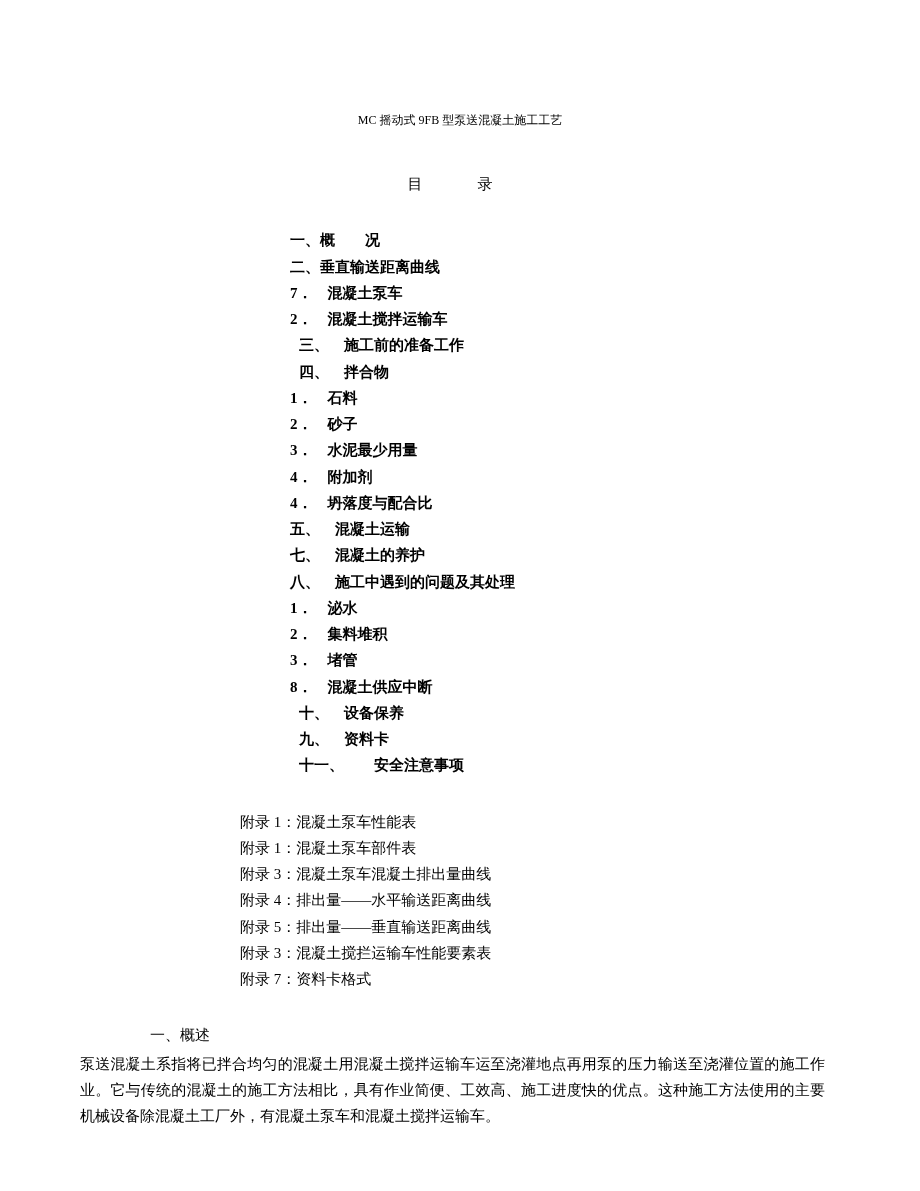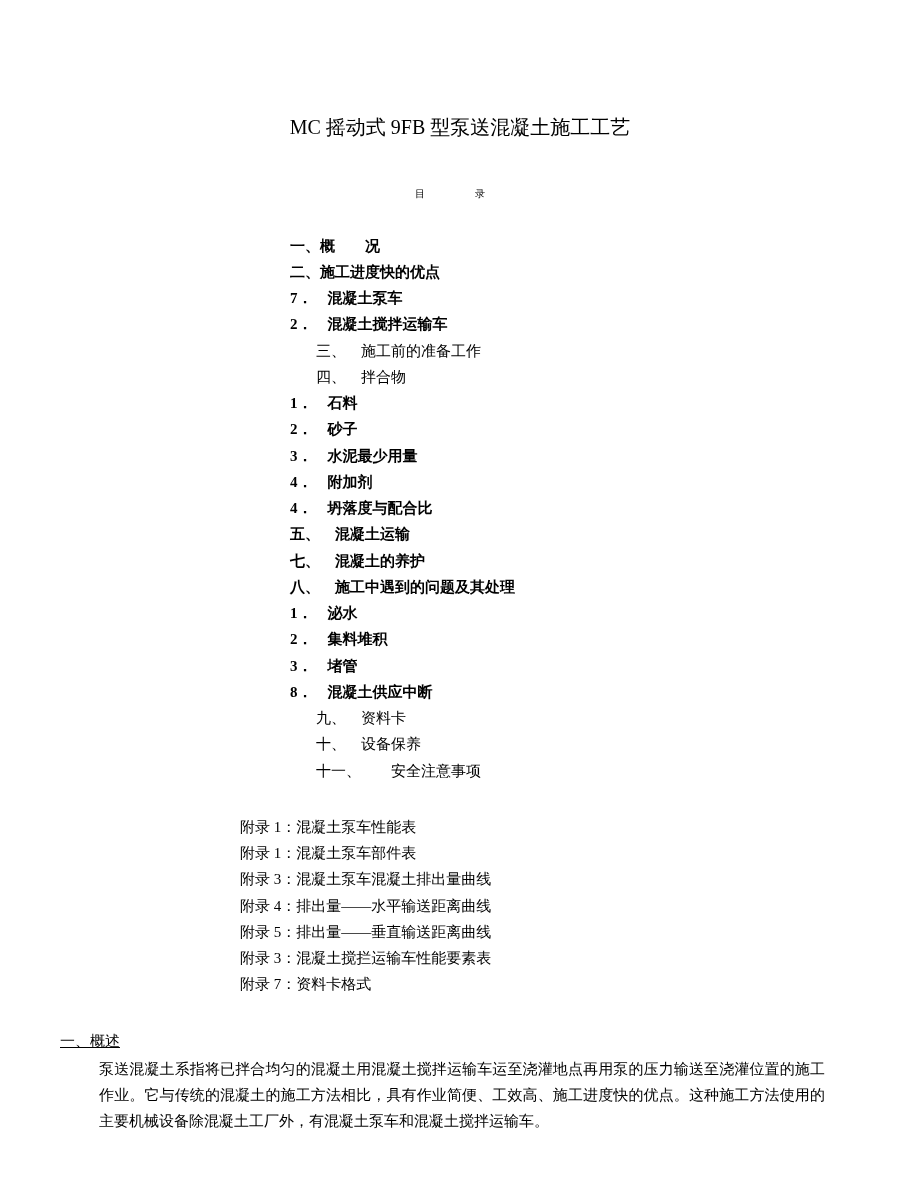--- a/index.html
+++ b/index.html
@@ -13,86 +13,87 @@
       background: #ffffff;
       font-family: "SimSun", "宋体", serif;
       font-size: 15px;
       color: #000000;
       line-height: 1.75;
       padding: 110px 60px 40px 60px;
     }
     .title {
       text-align: center;
       font-family: "SimSun", "宋体", serif;
-      font-size: 20px;
+      font-size: 12px;
       margin-bottom: 40px;
     }
     .toc-heading {
       text-align: center;
-      font-size: 10px;
+      font-size: 15px;
       margin-bottom: 30px;
       letter-spacing: 20px;
     }
     .toc-block {
       margin-left: 230px;
       margin-bottom: 30px;
     }
     .toc-item {
       line-height: 1.75;
     }
     .toc-indent-0 {
       margin-left: 0;
       font-weight: bold;
     }
     .toc-indent-1 {
-      margin-left: 26px;
+      margin-left: 9px;
+      font-weight: bold;
     }
     .appendix-block {
       margin-left: 180px;
       margin-bottom: 30px;
     }
     .section-heading {
+      margin-left: 90px;
       margin-bottom: 2px;
-      text-decoration: underline;
     }
     .body-text {
-      margin-left: 39px;
+      margin-left: 20px;
       margin-right: 35px;
       line-height: 1.75;
       text-align: justify;
     }
   </style>
 </head>
 <body>
 
 <div class="title">MC 摇动式 9FB 型泵送混凝土施工工艺</div>
 
 <div class="toc-heading">目　录</div>
 
 <div class="toc-block">
   <div class="toc-item toc-indent-0">一、概　　况</div>
-  <div class="toc-item toc-indent-0">二、施工进度快的优点</div>
+  <div class="toc-item toc-indent-0">二、垂直输送距离曲线</div>
   <div class="toc-item toc-indent-0">7．　混凝土泵车</div>
   <div class="toc-item toc-indent-0">2．　混凝土搅拌运输车</div>
   <div class="toc-item toc-indent-1">三、　施工前的准备工作</div>
   <div class="toc-item toc-indent-1">四、　拌合物</div>
   <div class="toc-item toc-indent-0">1．　石料</div>
   <div class="toc-item toc-indent-0">2．　砂子</div>
   <div class="toc-item toc-indent-0">3．　水泥最少用量</div>
   <div class="toc-item toc-indent-0">4．　附加剂</div>
   <div class="toc-item toc-indent-0">4．　坍落度与配合比</div>
   <div class="toc-item toc-indent-0">五、　混凝土运输</div>
   <div class="toc-item toc-indent-0">七、　混凝土的养护</div>
   <div class="toc-item toc-indent-0">八、　施工中遇到的问题及其处理</div>
   <div class="toc-item toc-indent-0">1．　泌水</div>
   <div class="toc-item toc-indent-0">2．　集料堆积</div>
   <div class="toc-item toc-indent-0">3．　堵管</div>
   <div class="toc-item toc-indent-0">8．　混凝土供应中断</div>
+  <div class="toc-item toc-indent-1">十、　设备保养</div>
   <div class="toc-item toc-indent-1">九、　资料卡</div>
-  <div class="toc-item toc-indent-1">十、　设备保养</div>
   <div class="toc-item toc-indent-1">十一、　　安全注意事项</div>
 </div>
 
 <div class="appendix-block">
   <div class="toc-item">附录 1：混凝土泵车性能表</div>
   <div class="toc-item">附录 1：混凝土泵车部件表</div>
   <div class="toc-item">附录 3：混凝土泵车混凝土排出量曲线</div>
   <div class="toc-item">附录 4：排出量——水平输送距离曲线</div>
   <div class="toc-item">附录 5：排出量——垂直输送距离曲线</div>
   <div class="toc-item">附录 3：混凝土搅拦运输车性能要素表</div>

